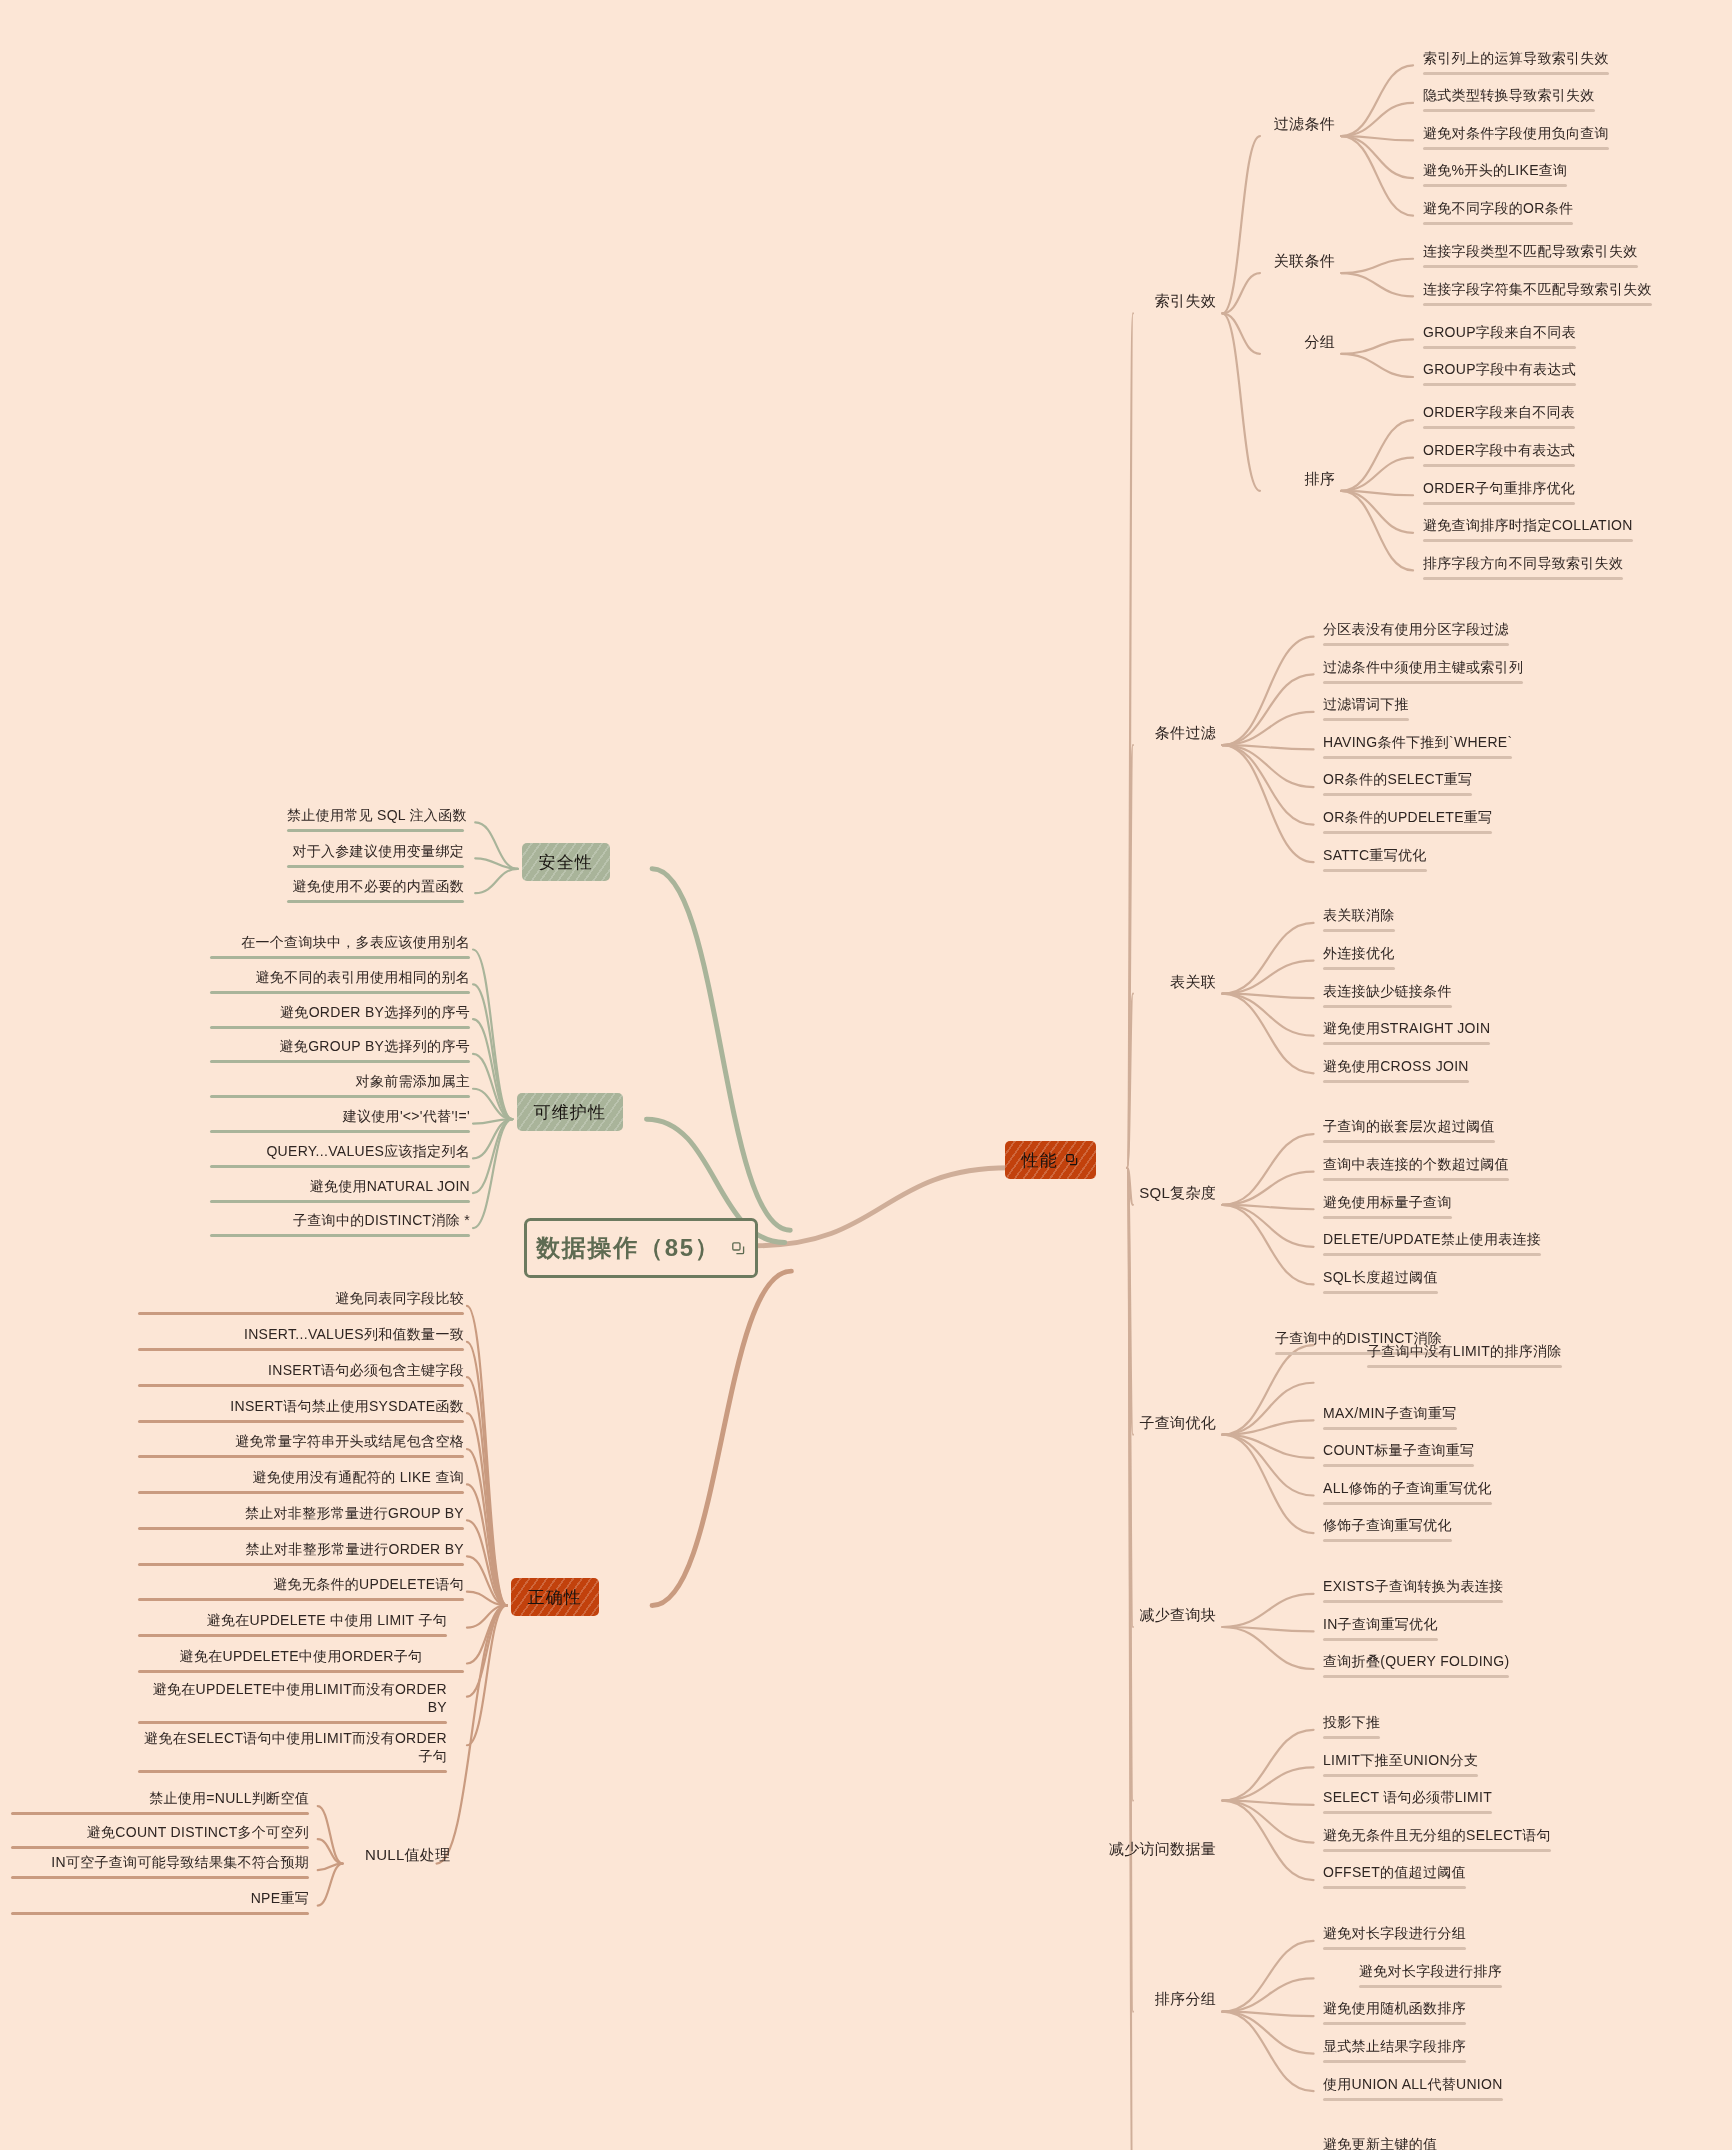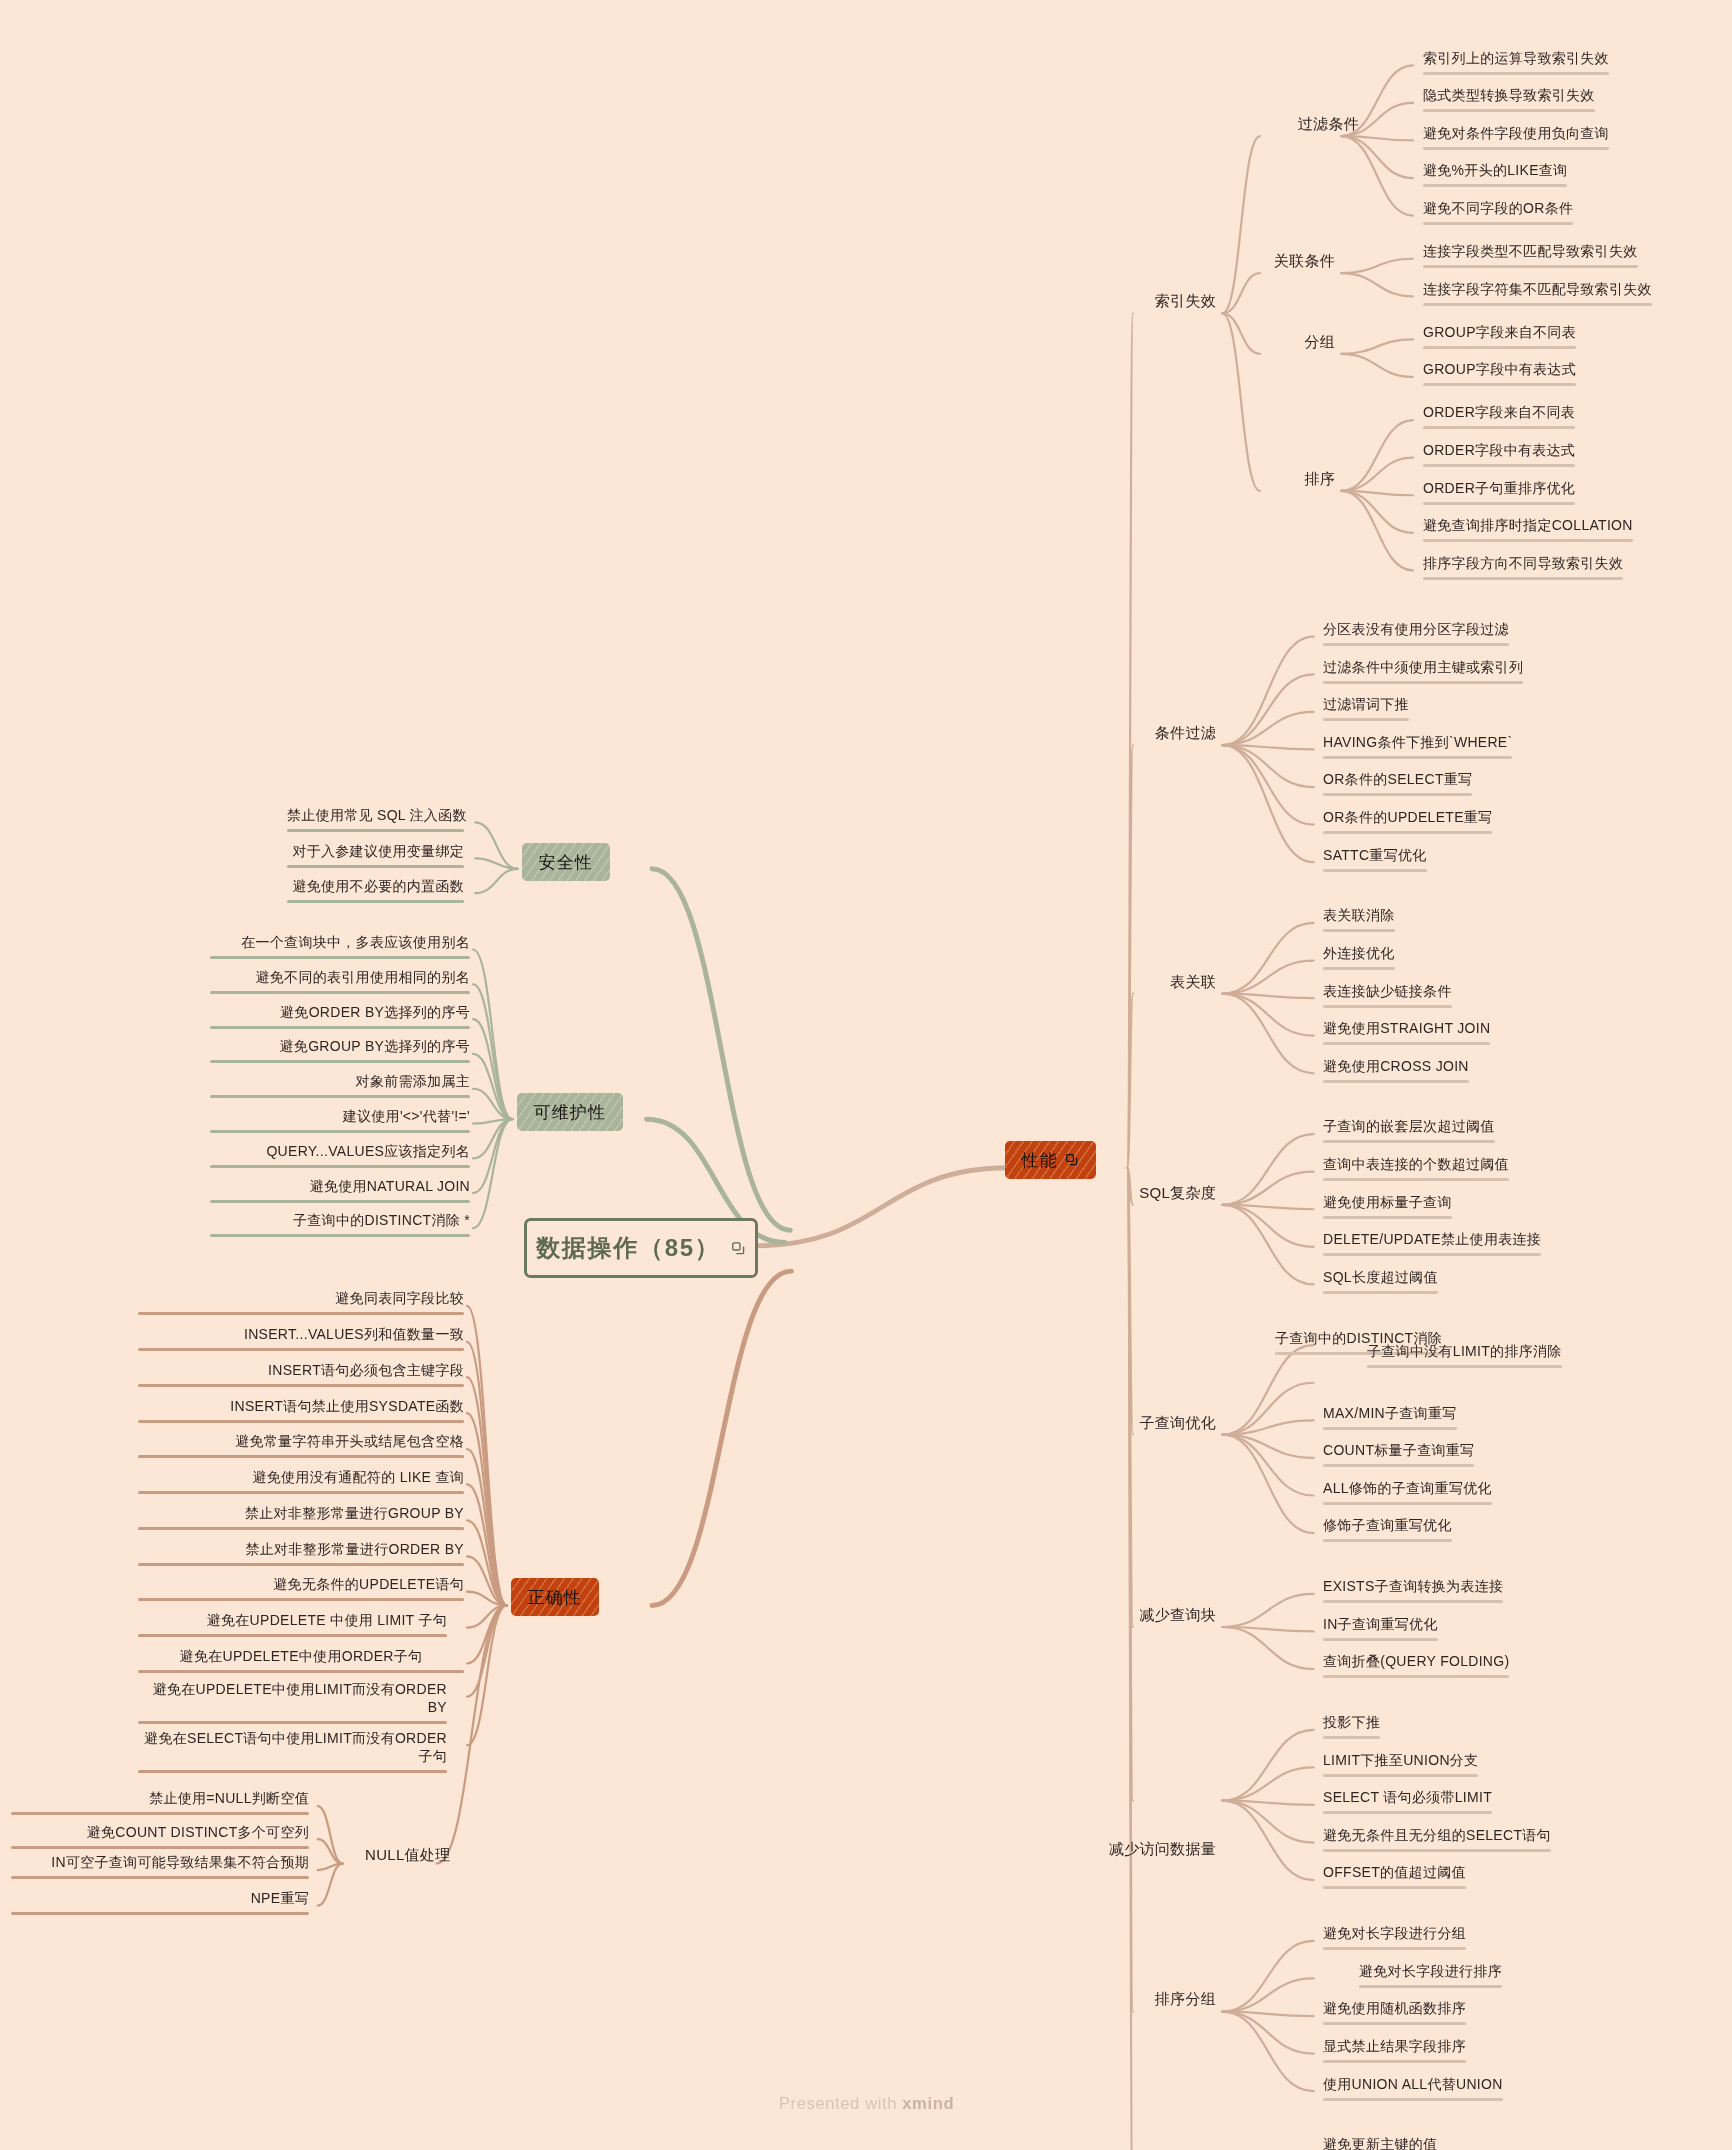--- a/index.html
+++ b/index.html
@@ -228,21 +228,21 @@
     <span class="hatch"></span>
     <span class="lbl">正确性</span>
   </div>
 
   <div id="nodes">
       <div class="leaf u-perf" style="top: 50px; left: 1423px;"><span>索引列上的运算导致索引失效</span><span class="ul"></span></div>
       <div class="leaf u-perf" style="top: 87px; left: 1423px;"><span>隐式类型转换导致索引失效</span><span class="ul"></span></div>
       <div class="leaf u-perf" style="top: 125px; left: 1423px;"><span>避免对条件字段使用负向查询</span><span class="ul"></span></div>
       <div class="leaf u-perf" style="top: 162px; left: 1423px;"><span>避免%开头的LIKE查询</span><span class="ul"></span></div>
       <div class="leaf u-perf" style="top: 200px; left: 1423px;"><span>避免不同字段的OR条件</span><span class="ul"></span></div>
-      <div class="mid" style="top: 115px; left: 1335px; transform: translateX(-100%); margin-left: 24px;">过滤条件</div>
+      <div class="mid" style="top: 115px; left: 1335px; transform: translateX(-100%);">过滤条件</div>
       <div class="leaf u-perf" style="top: 243px; left: 1423px;"><span>连接字段类型不匹配导致索引失效</span><span class="ul"></span></div>
       <div class="leaf u-perf" style="top: 281px; left: 1423px;"><span>连接字段字符集不匹配导致索引失效</span><span class="ul"></span></div>
       <div class="mid" style="top: 252px; left: 1335px; transform: translateX(-100%);">关联条件</div>
       <div class="leaf u-perf" style="top: 324px; left: 1423px;"><span>GROUP字段来自不同表</span><span class="ul"></span></div>
       <div class="leaf u-perf" style="top: 361px; left: 1423px;"><span>GROUP字段中有表达式</span><span class="ul"></span></div>
       <div class="mid" style="top: 333px; left: 1335px; transform: translateX(-100%);">分组</div>
       <div class="leaf u-perf" style="top: 404px; left: 1423px;"><span>ORDER字段来自不同表</span><span class="ul"></span></div>
       <div class="leaf u-perf" style="top: 442px; left: 1423px;"><span>ORDER字段中有表达式</span><span class="ul"></span></div>
       <div class="leaf u-perf" style="top: 480px; left: 1423px;"><span>ORDER子句重排序优化</span><span class="ul"></span></div>
       <div class="leaf u-perf" style="top: 517px; left: 1423px;"><span>避免查询排序时指定COLLATION</span><span class="ul"></span></div>
@@ -318,17 +318,14 @@
       <div class="leaf u-corr" style="top: 1648px; left: 138px; text-align: center; width: 326px;"><span>避免在UPDELETE中使用ORDER子句</span><span class="ul"></span></div>
       <div class="leaf u-corr wrap" style="top: 1681px; left: 138px; text-align: right; width: 309px;"><span>避免在UPDELETE中使用LIMIT而没有ORDER BY</span><span class="ul"></span></div>
       <div class="leaf u-corr wrap" style="top: 1730px; left: 138px; text-align: right; width: 309px;"><span>避免在SELECT语句中使用LIMIT而没有ORDER子句</span><span class="ul"></span></div>
       <div class="mid" style="top: 1846px; left: 365px;">NULL值处理</div>
       <div class="leaf u-corr" style="top: 1790px; left: 11px; text-align: right; width: 298px;"><span>禁止使用=NULL判断空值</span><span class="ul"></span></div>
       <div class="leaf u-corr" style="top: 1824px; left: 11px; text-align: right; width: 298px;"><span>避免COUNT DISTINCT多个可空列</span><span class="ul"></span></div>
       <div class="leaf u-corr" style="top: 1854px; left: 11px; text-align: right; width: 298px;"><span>IN可空子查询可能导致结果集不符合预期</span><span class="ul"></span></div>
       <div class="leaf u-corr" style="top: 1890px; left: 11px; text-align: right; width: 298px;"><span>NPE重写</span><span class="ul"></span></div>
     </div>
 
-  <div id="footer">
-    <span>Presented with </span><b>xmind</b>
-  </div>
 </div>
 
 
 </body></html>

